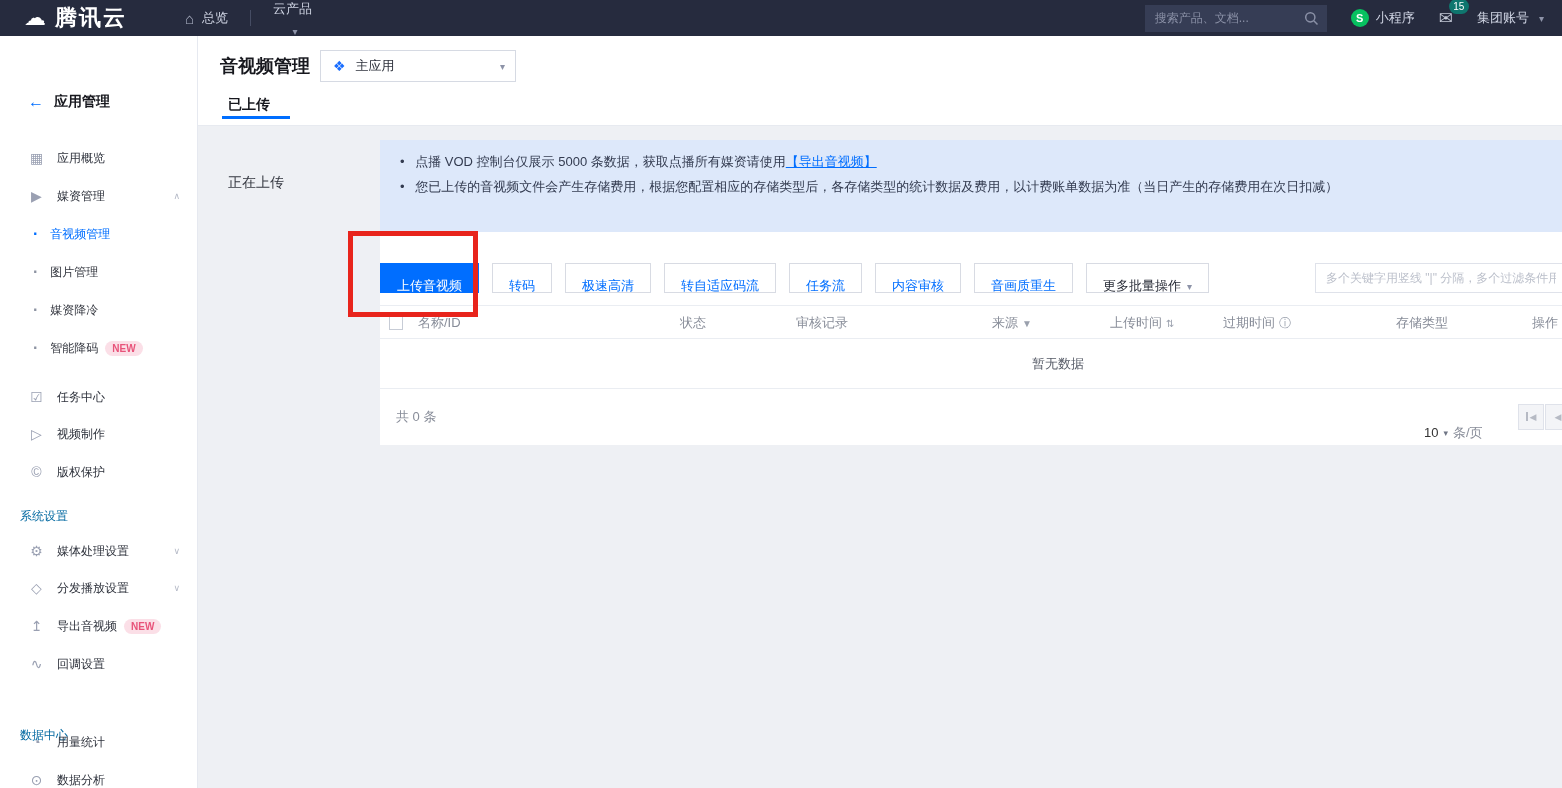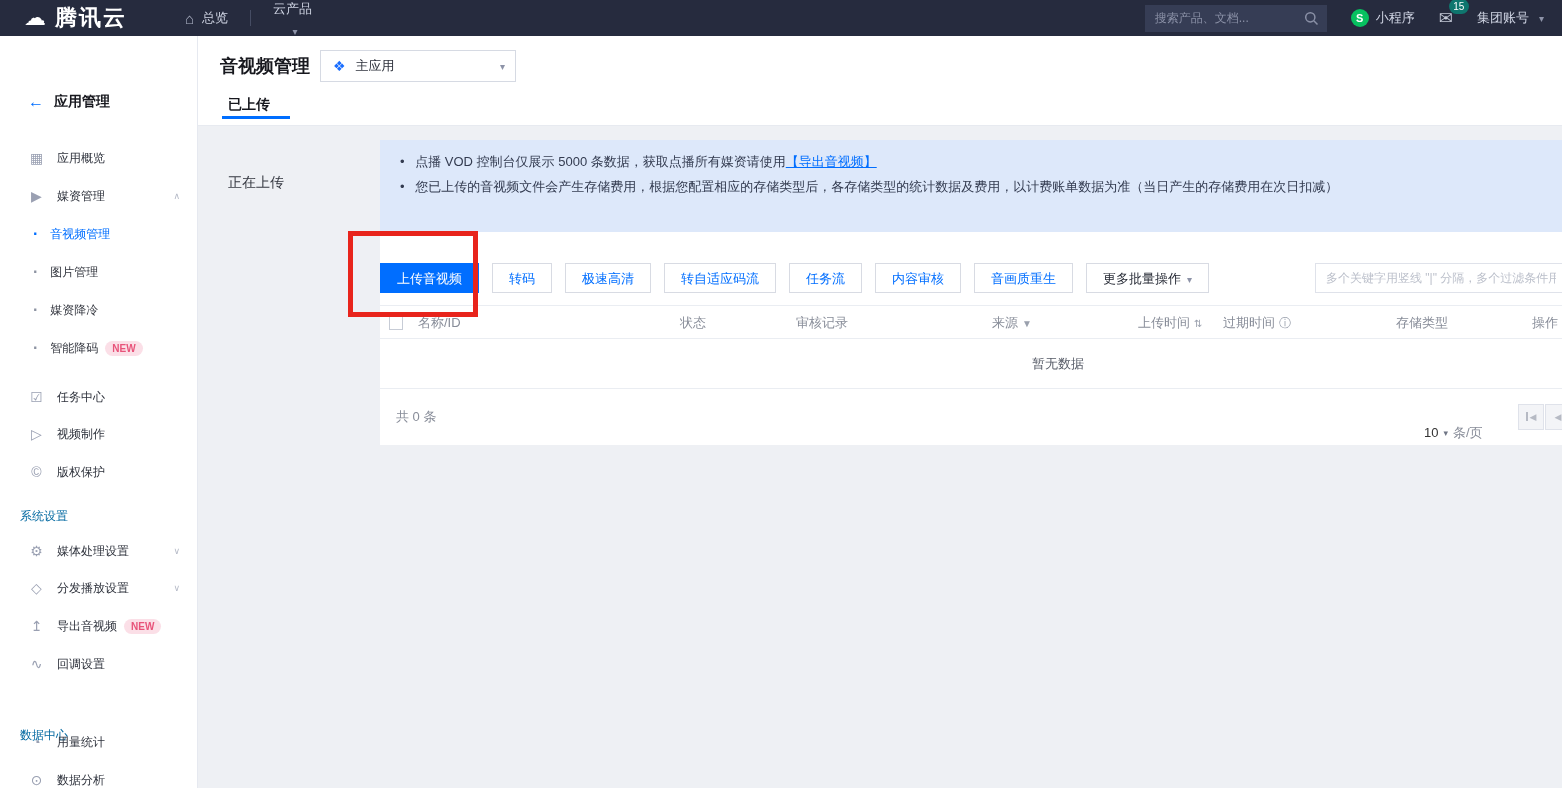--- a/index.html
+++ b/index.html
@@ -59,21 +59,21 @@
   .tab.active::after { content:""; position:absolute; left:-6px; right:-6px; bottom:0; height:3px; background:#006eff; }
 
   
   .notice-box { position:absolute; left:380px; top:140px; width:1200px; height:92px; background:#dde8fa; padding:9px 20px; z-index:2; }
   .notice-line { line-height:25px; font-size:13px; color:#333b50; white-space:nowrap; }
   .notice-line::before { content:"•"; margin-right:7px; color:#333b50; }
   .nlink { color:#006eff; text-decoration:underline; cursor:pointer; }
 
   .card { position:absolute; left:380px; top:232px; width:1356px; height:213px; background:#fff; z-index:2; }
   .toolbar { position:absolute; left:0; top:31px; display:flex; gap:13px; }
-  .btn { height:30px; line-height:28px; padding:1px 16px; font-size:13px; cursor:pointer; white-space:nowrap; }
+  .btn { height:30px; line-height:28px; padding:8px 16px; font-size:13px; cursor:pointer; white-space:nowrap; }
   .btn-primary { background:#006eff; border:1px solid #006eff; color:#fff; }
   .btn-weak { background:#fff; border:1px solid #d8dbe3; color:#006eff; }
   .btn-plain { background:#fff; border:1px solid #d8dbe3; color:#262a35; }
   .btn-plain .m-caret { font-size:10px; color:#8d93a8; margin-left:6px; }
   .filter-input { position:absolute; left:935px; top:31px; width:252px; height:30px; border:1px solid #dfe2ea; background:#fff; padding:0 10px; font-size:12px; color:#333; outline:none; font-family:inherit; }
   .filter-input::placeholder { color:#bcc0cb; }
 
   .thead { position:absolute; left:0; top:73px; width:1356px; height:34px; border-top:1px solid #eaedf2; border-bottom:1px solid #eaedf2; font-size:13px; color:#888d99; }
   .th { position:absolute; top:0; height:34px; line-height:34px; white-space:nowrap; }
   .cb { position:absolute; left:9px; top:10px; width:14px; height:14px; border:1px solid #c7ccd6; background:#fff; cursor:pointer; }
@@ -257,21 +257,21 @@
     <input class="filter-input" placeholder="多个关键字用竖线 &quot;|&quot; 分隔，多个过滤条件用回车键分隔" style="">
 
     <div class="thead">
       <span class="cb"></span>
       <span class="th" style="left:38px;">名称/ID</span>
       <span class="th" style="left:300px;">状态</span>
       <span class="th" style="left:416px;">审核记录</span>
       <span class="th" style="left:612px;">
         <span>来源</span><span class="th-icon">▼</span>
       </span>
-      <span class="th" style="left:758px;">
+      <span class="th" style="left:730px;">
         <span>上传时间</span><span class="th-icon">⇅</span>
       </span>
       <span class="th" style="left:843px;">
         <span>过期时间</span><span class="th-info">ⓘ</span>
       </span>
       <span class="th" style="left:1016px;">存储类型</span>
       <span class="th" style="left:1152px;">操作</span>
     </div>
 
     <div class="empty-row">暂无数据</div>

